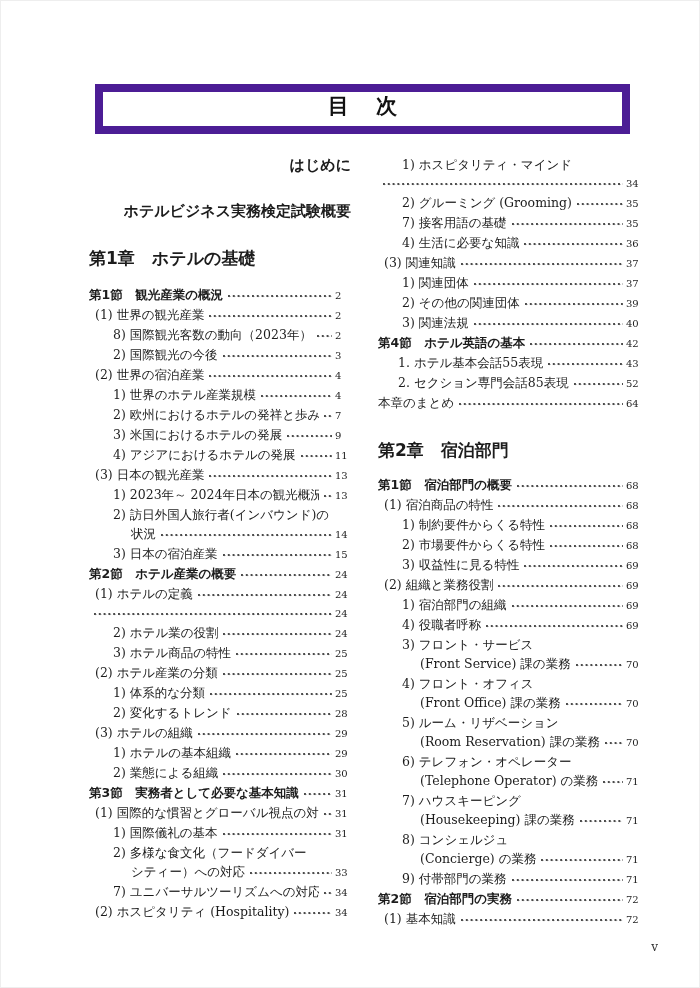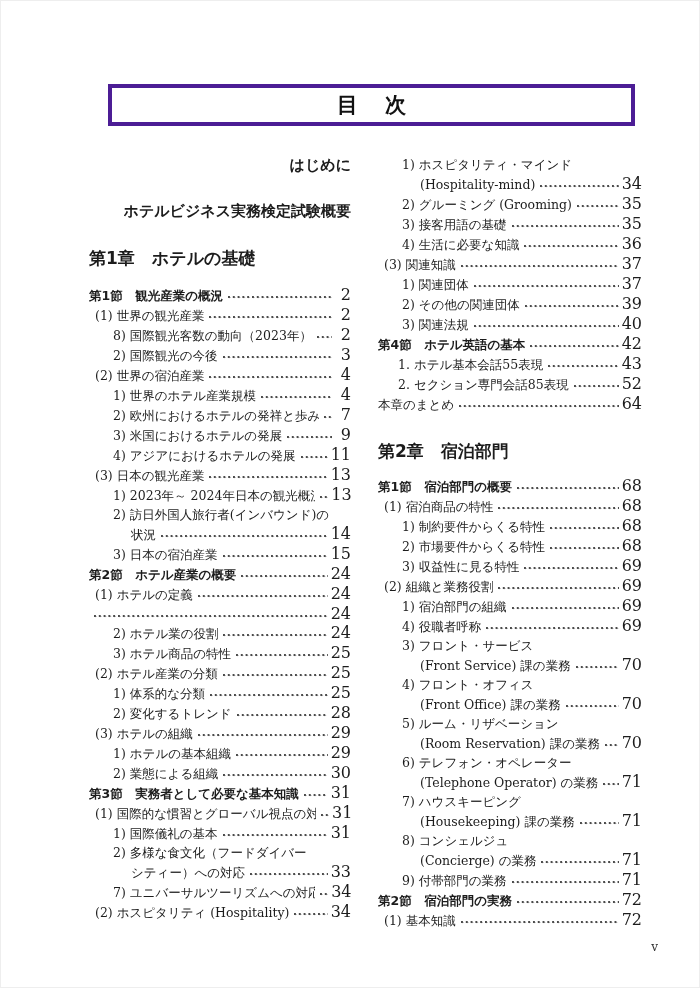--- a/index.html
+++ b/index.html
@@ -8,23 +8,23 @@
     font-family:"DejaVu Serif","Liberation Serif",serif;
     color:#1c1c1c;
     -webkit-font-smoothing:antialiased;
   }
   .page {
     position:relative; width:700px; height:988px; background:#fff;
     box-shadow: inset 0 0 0 1px #eeeeee;
     overflow:hidden;
   }
   .title-box {
-    position:absolute; left:108px; top:84px; width:519px; height:34px;
-    border:4px solid #4c1d95;
-    display:flex; align-items:center; justify-content:center;
+    position:absolute; left:95px; top:84px; width:519px; height:34px;
+    border:8px solid #4c1d95;
+    display:flex; align-items:flex-start; justify-content:center;
     background:#fff;
   }
   .title-box .title-text {
     font-family:"DejaVu Sans","Liberation Sans",sans-serif;
     font-weight:bold; font-size:21px; letter-spacing:3px; text-indent:3px;
     color:#111;
   }
   .col { position:absolute; top:155px; }
   .col.left  { left:89px;  width:262px; }
   .col.right { left:378px; width:264px; }
@@ -32,21 +32,21 @@
   .row {
     display:flex; align-items:baseline;
     line-height:19px; font-size:12.5px;
   }
   .row .txt { white-space:nowrap; flex-shrink:1; min-width:0; overflow:hidden; }
   .row .leader {
     flex:1 1 auto; min-width:8px; height:5px; margin:0 3px 0 5px;
     background-image:radial-gradient(circle at 1.2px 2.2px, #4a4a4a 1px, rgba(0,0,0,0) 1.35px);
     background-size:4.8px 5px; background-repeat:repeat-x;
   }
-  .row .pg { min-width:16px; text-align:right; white-space:nowrap; font-size:16px; }
+  .row .pg { min-width:16px; text-align:left; white-space:nowrap; font-size:10px; }
 
   .row.intro {
     font-family:"DejaVu Sans","Liberation Sans",sans-serif;
     font-weight:bold; font-size:15px; line-height:20px; margin-bottom:26px;justify-content:flex-end;
   }
   .row.chapter {
     font-family:"DejaVu Sans","Liberation Sans",sans-serif;
     font-weight:bold; font-size:17px; line-height:22px; margin-bottom:16px;
   }
   .col.right .row.chapter { margin-top:26px; margin-bottom:14px; }
@@ -239,31 +239,30 @@
         <span class="leader"></span>
         <span class="pg">34</span>
       </div>
     </div>
 
   <div class="col right">
       <div class="row l2">
         <span class="txt">1) ホスピタリティ・マインド</span>
       </div>
       <div class="row cont">
-        <span class="txt">(Hospitality-mind)</span>
         <span class="leader"></span>
         <span class="pg">34</span>
       </div>
       <div class="row l2">
         <span class="txt">2) グルーミング (Grooming)</span>
         <span class="leader"></span>
         <span class="pg">35</span>
       </div>
       <div class="row l2">
-        <span class="txt">3) 接客用語の基礎</span>
+        <span class="txt">7) 接客用語の基礎</span>
         <span class="leader"></span>
         <span class="pg">35</span>
       </div>
       <div class="row l2">
         <span class="txt">4) 生活に必要な知識</span>
         <span class="leader"></span>
         <span class="pg">36</span>
       </div>
       <div class="row l1">
         <span class="txt">(3) 関連知識</span>

